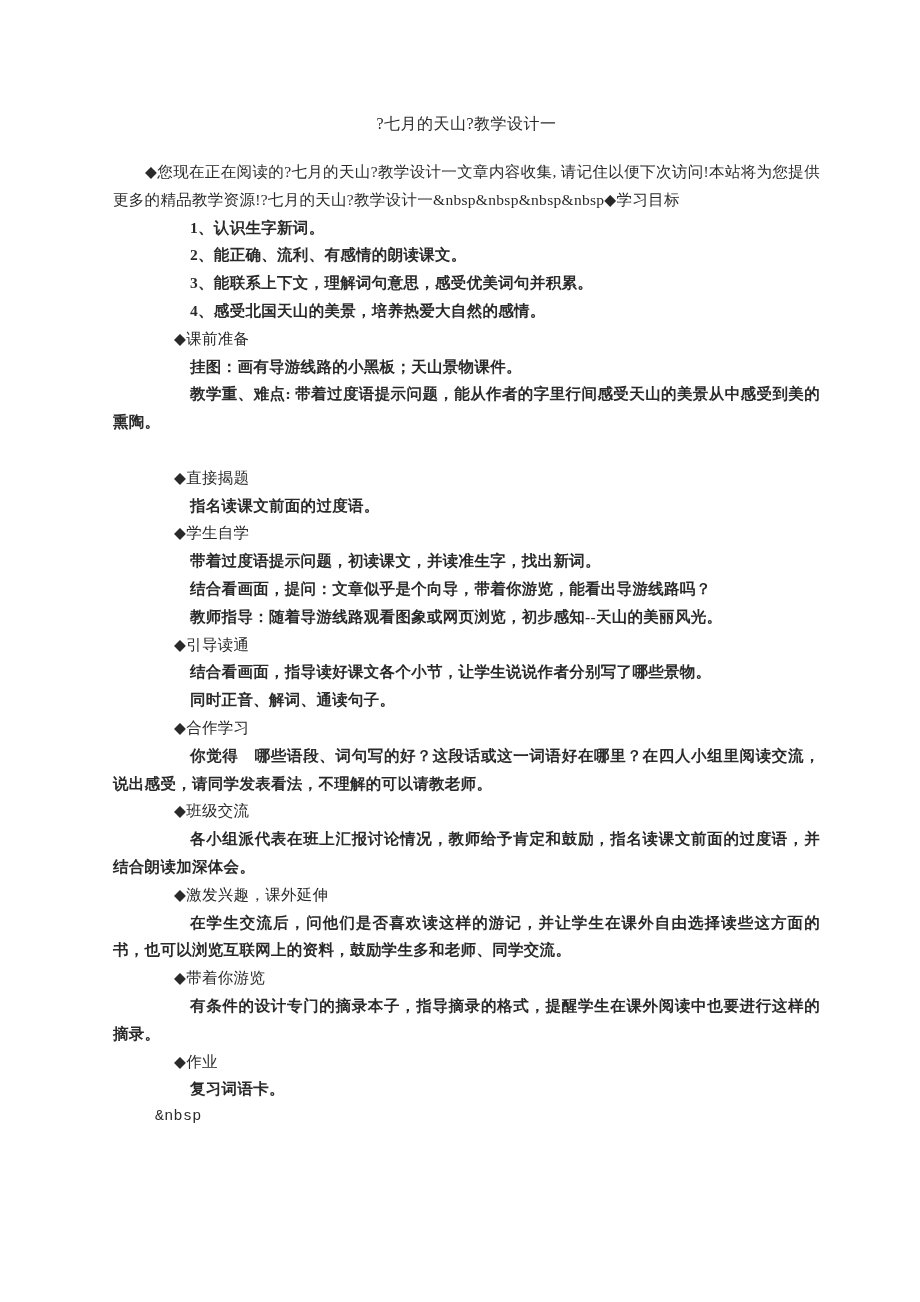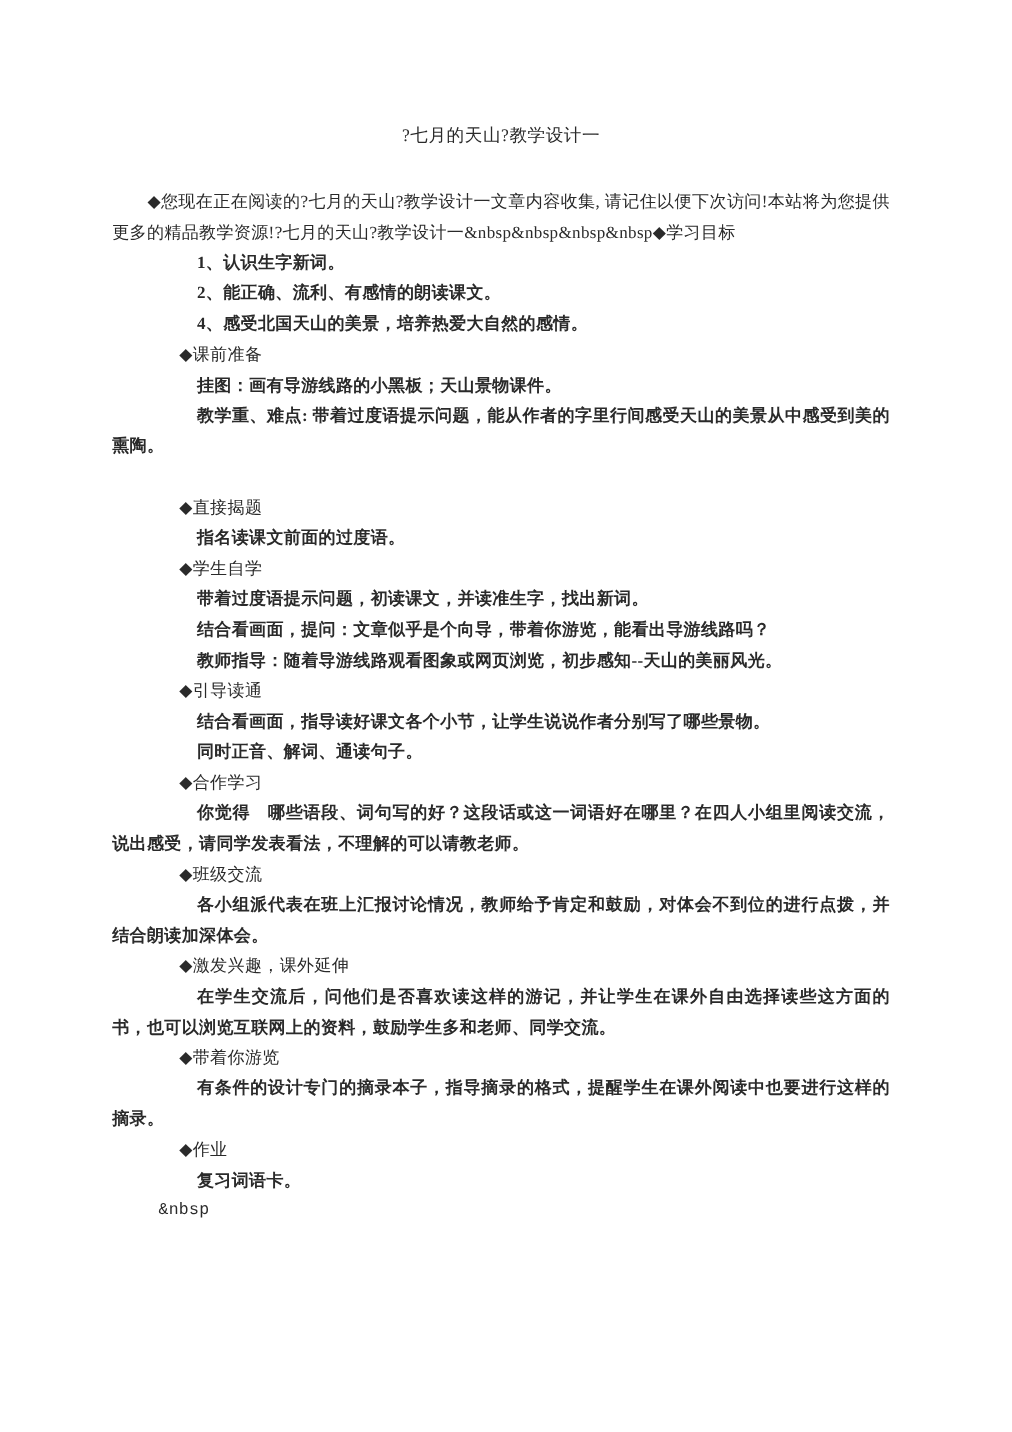--- a/index.html
+++ b/index.html
@@ -10,33 +10,33 @@
     position: relative;
     width: 920px;
     height: 1302px;
     background: #ffffff;
     overflow: hidden;
     font-family: "Liberation Serif", "DejaVu Serif", serif;
     color: #2a2a2a;
   }
   .content {
     position: absolute;
-    left: 102px;
+    left: 113px;
     top: 112px;
     width: 707px;
   }
   .doc-title {
     font-size: 16px;
     font-weight: 400;
     line-height: 24px;
     text-align: center;
     letter-spacing: 0.5px;
   }
   .doc-body {
-    margin-top: 34px;
+    margin-top: 22px;
   }
   .para {
     font-size: 15.5px;
     line-height: 27.8px;
     text-align: justify;
     text-justify: inter-ideograph;
     letter-spacing: 0.3px;
   }
   .para.intro   { text-indent: 32px; }
   .para.body    { text-indent: 77px; font-weight: bold; }
@@ -51,38 +51,39 @@
 </head>
 <body>
 
 <div class="page">
   <div class="content">
     <h1 class="doc-title">?七月的天山?教学设计一</h1>
     <div class="doc-body" id="doc-body">
         <p class="para intro">◆您现在正在阅读的?七月的天山?教学设计一文章内容收集, 请记住以便下次访问!本站将为您提供更多的精品教学资源!?七月的天山?教学设计一&amp;nbsp&amp;nbsp&amp;nbsp&amp;nbsp◆学习目标</p>
         <p class="para body">1、认识生字新词。</p>
         <p class="para body">2、能正确、流利、有感情的朗读课文。</p>
+        <p class="para body">3、能联系上下文，理解词句意思，感受优美词句并积累。</p>
         <p class="para body">4、感受北国天山的美景，培养热爱大自然的感情。</p>
         <p class="para heading">◆课前准备</p>
         <p class="para body">挂图：画有导游线路的小黑板；天山景物课件。</p>
         <p class="para body">教学重、难点: 带着过度语提示问题，能从作者的字里行间感受天山的美景从中感受到美的熏陶。</p>
         <p class="para blank"></p>
         <p class="para heading">◆直接揭题</p>
         <p class="para body">指名读课文前面的过度语。</p>
         <p class="para heading">◆学生自学</p>
         <p class="para body">带着过度语提示问题，初读课文，并读准生字，找出新词。</p>
         <p class="para body">结合看画面，提问：文章似乎是个向导，带着你游览，能看出导游线路吗？</p>
         <p class="para body">教师指导：随着导游线路观看图象或网页浏览，初步感知--天山的美丽风光。</p>
         <p class="para heading">◆引导读通</p>
         <p class="para body">结合看画面，指导读好课文各个小节，让学生说说作者分别写了哪些景物。</p>
         <p class="para body">同时正音、解词、通读句子。</p>
         <p class="para heading">◆合作学习</p>
         <p class="para body">你觉得　哪些语段、词句写的好？这段话或这一词语好在哪里？在四人小组里阅读交流，说出感受，请同学发表看法，不理解的可以请教老师。</p>
         <p class="para heading">◆班级交流</p>
-        <p class="para body">各小组派代表在班上汇报讨论情况，教师给予肯定和鼓励，对体会不到位的进行点拨，并结合朗读加深体会。</p>
+        <p class="para body">各小组派代表在班上汇报讨论情况，教师给予肯定和鼓励，指名读课文前面的过度语，并结合朗读加深体会。</p>
         <p class="para heading">◆激发兴趣，课外延伸</p>
         <p class="para body">在学生交流后，问他们是否喜欢读这样的游记，并让学生在课外自由选择读些这方面的书，也可以浏览互联网上的资料，鼓励学生多和老师、同学交流。</p>
         <p class="para heading">◆带着你游览</p>
         <p class="para body">有条件的设计专门的摘录本子，指导摘录的格式，提醒学生在课外阅读中也要进行这样的摘录。</p>
         <p class="para heading">◆作业</p>
         <p class="para body">复习词语卡。</p>
         <p class="para nbsp">&amp;nbsp</p>
       </div>
   </div>
 </div>

